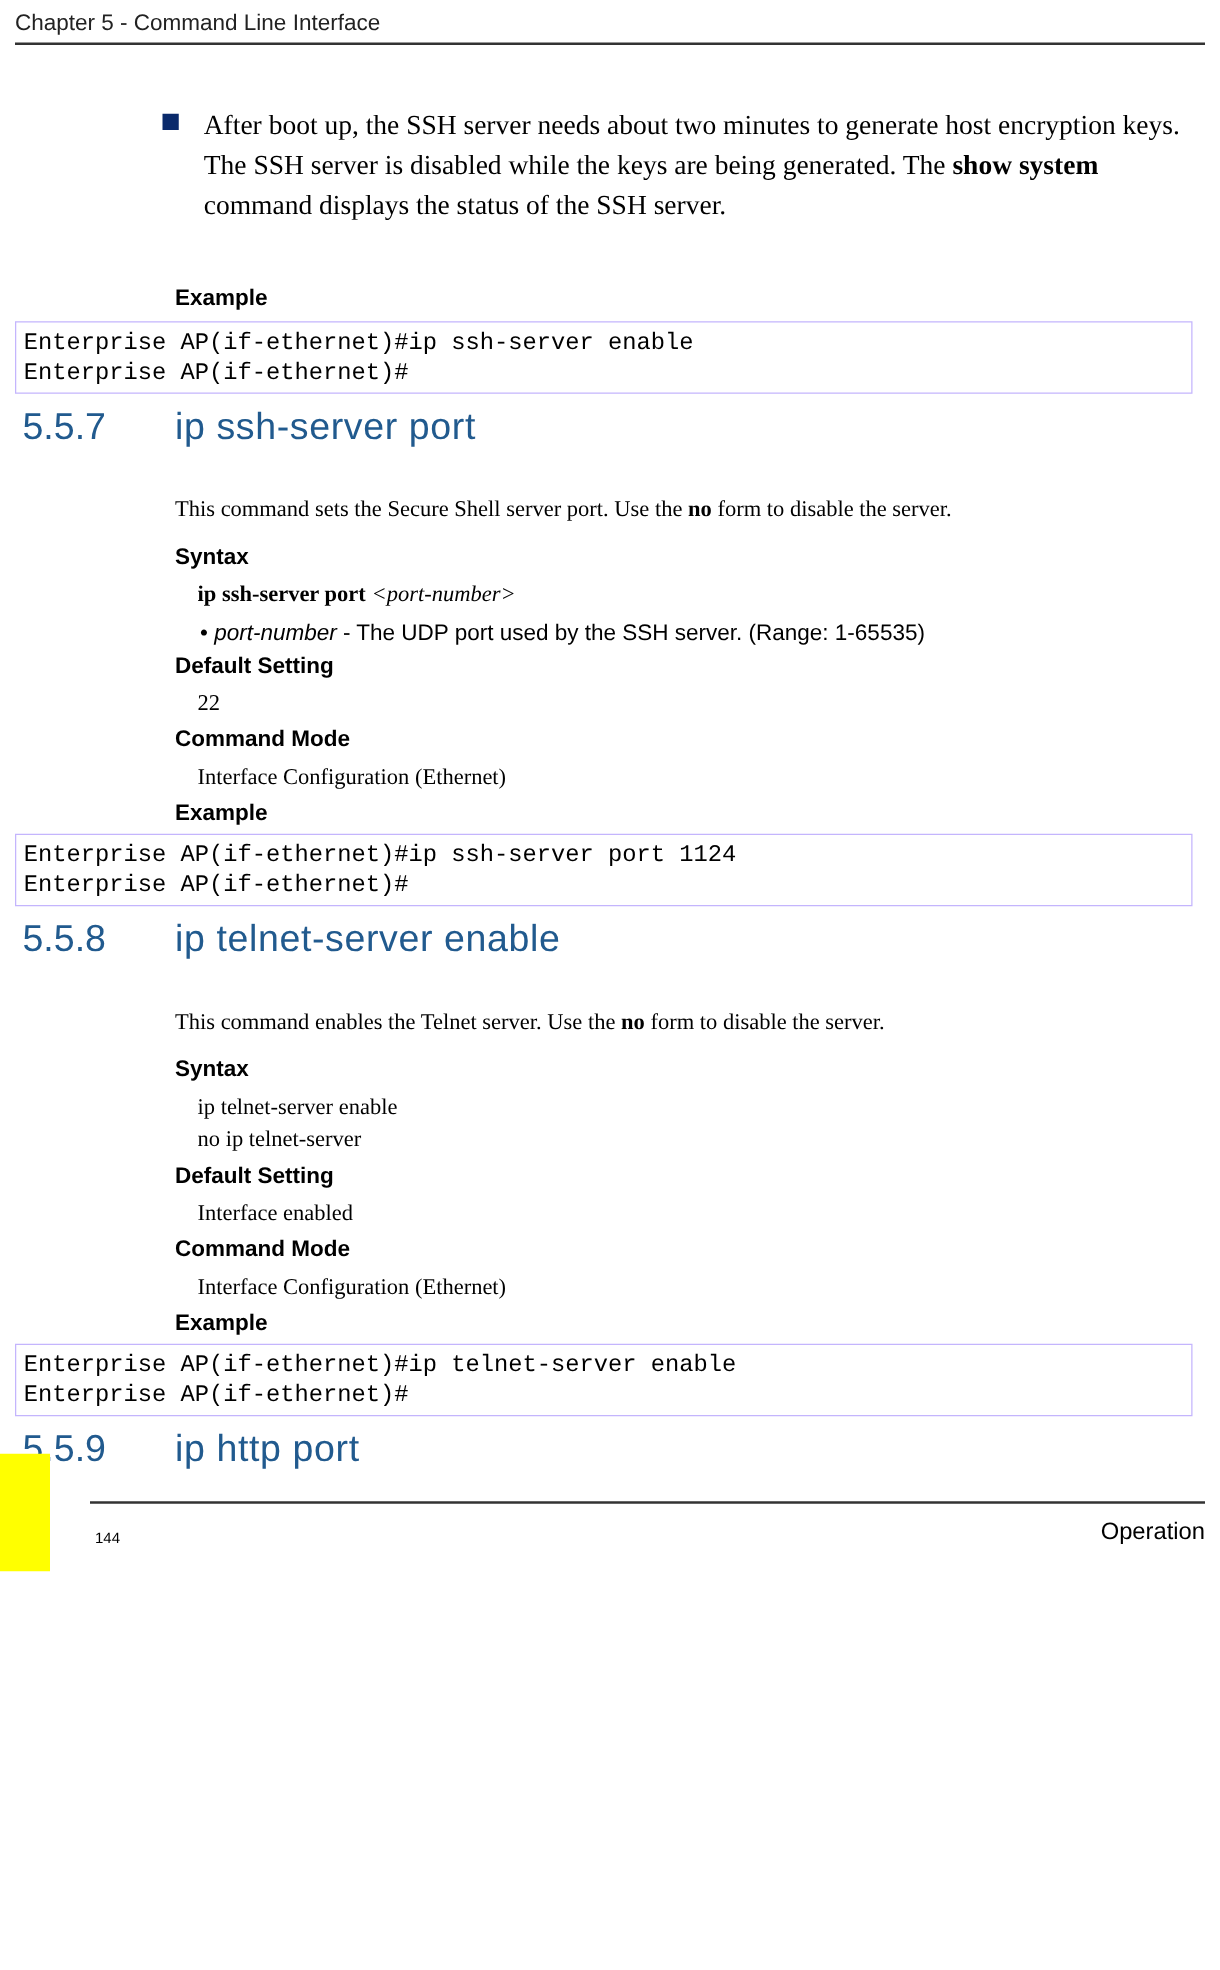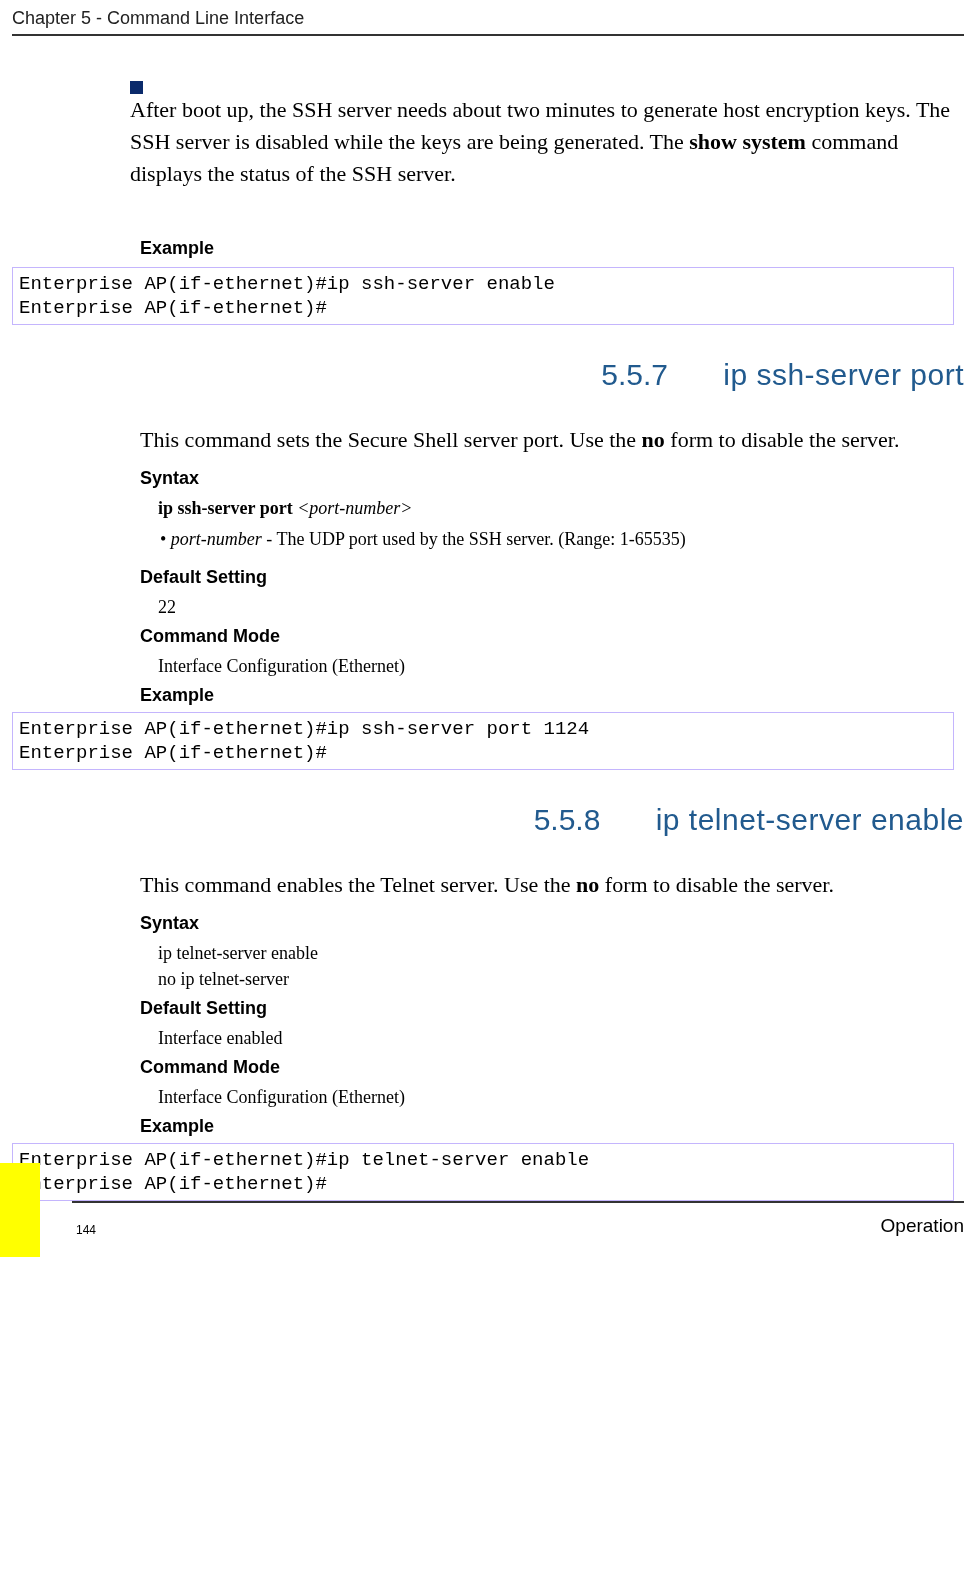--- a/index.html
+++ b/index.html
@@ -1,36 +1,36 @@
 <!DOCTYPE html>
 <html><head>
 <meta charset="utf-8">
 <style>
   * { margin:0; padding:0; box-sizing:border-box; }
   html, body { width:976px; height:1576px; background:white; font-family:Georgia, 'Times New Roman', serif; color:#000; }
   .page { position:relative; width:976px; height:1257px; }
   .header-text { position:absolute; top:8px; left:12px; font-family:Arial, sans-serif; font-size:18px; color:#222; }
   .header-rule { position:absolute; top:34px; left:12px; width:952px; border-top:2px solid #333; }
   .content { position:absolute; top:60px; left:12px; width:952px; }
-  .bullet-row { display:flex; margin-left:118px; margin-top:14px; padding-right:10px;flex-direction:column; }
+  .bullet-row { display:flex; margin-left:118px; margin-top:24px; padding-right:10px; }
   .bullet-box { width:13px; height:13px; background:#0a2a6b; margin-top:7px; margin-right:20px; flex-shrink:0; }
   .bullet-text { font-size:22px; line-height:32px; color:#000; flex:1; }
   .bullet-text b { font-weight:bold; }
   .example-label { font-family:Arial, sans-serif; font-weight:bold; font-size:18px; margin-left:128px; margin-top:48px; margin-bottom:8px; }
   .example-box { border:1px solid #c4b5fd; margin:0 10px 0 0; padding:4px 6px; font-family:'Courier New', monospace; font-size:19px; line-height:24px; white-space:pre; }
-  .heading-row { display:flex; align-items:baseline; margin-top:33px; margin-bottom:18px;justify-content:flex-end; }
+  .heading-row { display:flex; align-items:baseline; margin-top:10px; margin-bottom:18px; }
   .heading-num { font-family:'Trebuchet MS', Arial, sans-serif; font-size:30px; color:#215a8e; width:128px; padding-left:6px; }
   .heading-title { font-family:'Trebuchet MS', Arial, sans-serif; font-size:30px; color:#215a8e; letter-spacing:0.5px; }
-  .body-text { font-size:22px; line-height:32px; margin-left:128px; padding-right:10px; margin-bottom:12px;margin-top:32px; }
+  .body-text { font-size:18px; line-height:32px; margin-left:128px; padding-right:10px; margin-bottom:12px;margin-top:32px; }
   .body-text b { font-weight:bold; }
   .def-head { font-family:Arial, sans-serif; font-weight:bold; font-size:18px; margin-left:128px; margin-top:0; margin-bottom:6px; }
   .def-body { font-family:Liberation Serif, serif; font-size:18px; margin-left:146px; line-height:26px; margin-bottom:6px; }
   .def-body .syn-bold { font-weight:bold; }
   .def-body em, .def-body i { font-style:italic; }
-  .bullet-small { font-family:Liberation Serif, serif; font-size:18px; margin-left:164px; text-indent:-16px; padding-right:10px; line-height:24px; margin-bottom:16px; }
+  .bullet-small { font-family:Liberation Sans, sans-serif; font-size:18px; margin-left:164px; text-indent:-16px; padding-right:10px; line-height:24px; margin-bottom:4px; }
   .footer-rule { position:absolute; bottom:54px; left:72px; width:892px; border-top:2px solid #333; }
   .page-num { position:absolute; bottom:20px; left:76px; font-family:Arial, sans-serif; font-size:12px; }
   .footer-right { position:absolute; bottom:20px; right:12px; font-family:Arial, sans-serif; font-size:19px; }
   .yellow-tab { position:absolute; left:0; bottom:0; width:40px; height:94px; background:#ffff00; }
 </style>
 </head>
 <body>
 
 <div class="page">
   <div class="header-text">Chapter 5 - Command Line Interface</div>
@@ -91,20 +91,24 @@
     <div class="def-head">Default Setting</div>
     <div class="def-body">Interface enabled</div>
 
     <div class="def-head">Command Mode</div>
     <div class="def-body">Interface Configuration (Ethernet)</div>
 
     <div class="def-head">Example</div>
     <div class="example-box">Enterprise AP(if-ethernet)#ip telnet-server enable
 Enterprise AP(if-ethernet)#</div>
 
+    <div class="heading-row">
+      <div class="heading-num">5.5.9</div>
+      <div class="heading-title">ip http port</div>
+    </div>
 
   </div>
 
   <div class="footer-rule"></div>
   <div class="page-num">144</div>
   <div class="footer-right">Operation</div>
   <div class="yellow-tab"></div>
 </div>
 
 </body></html>

